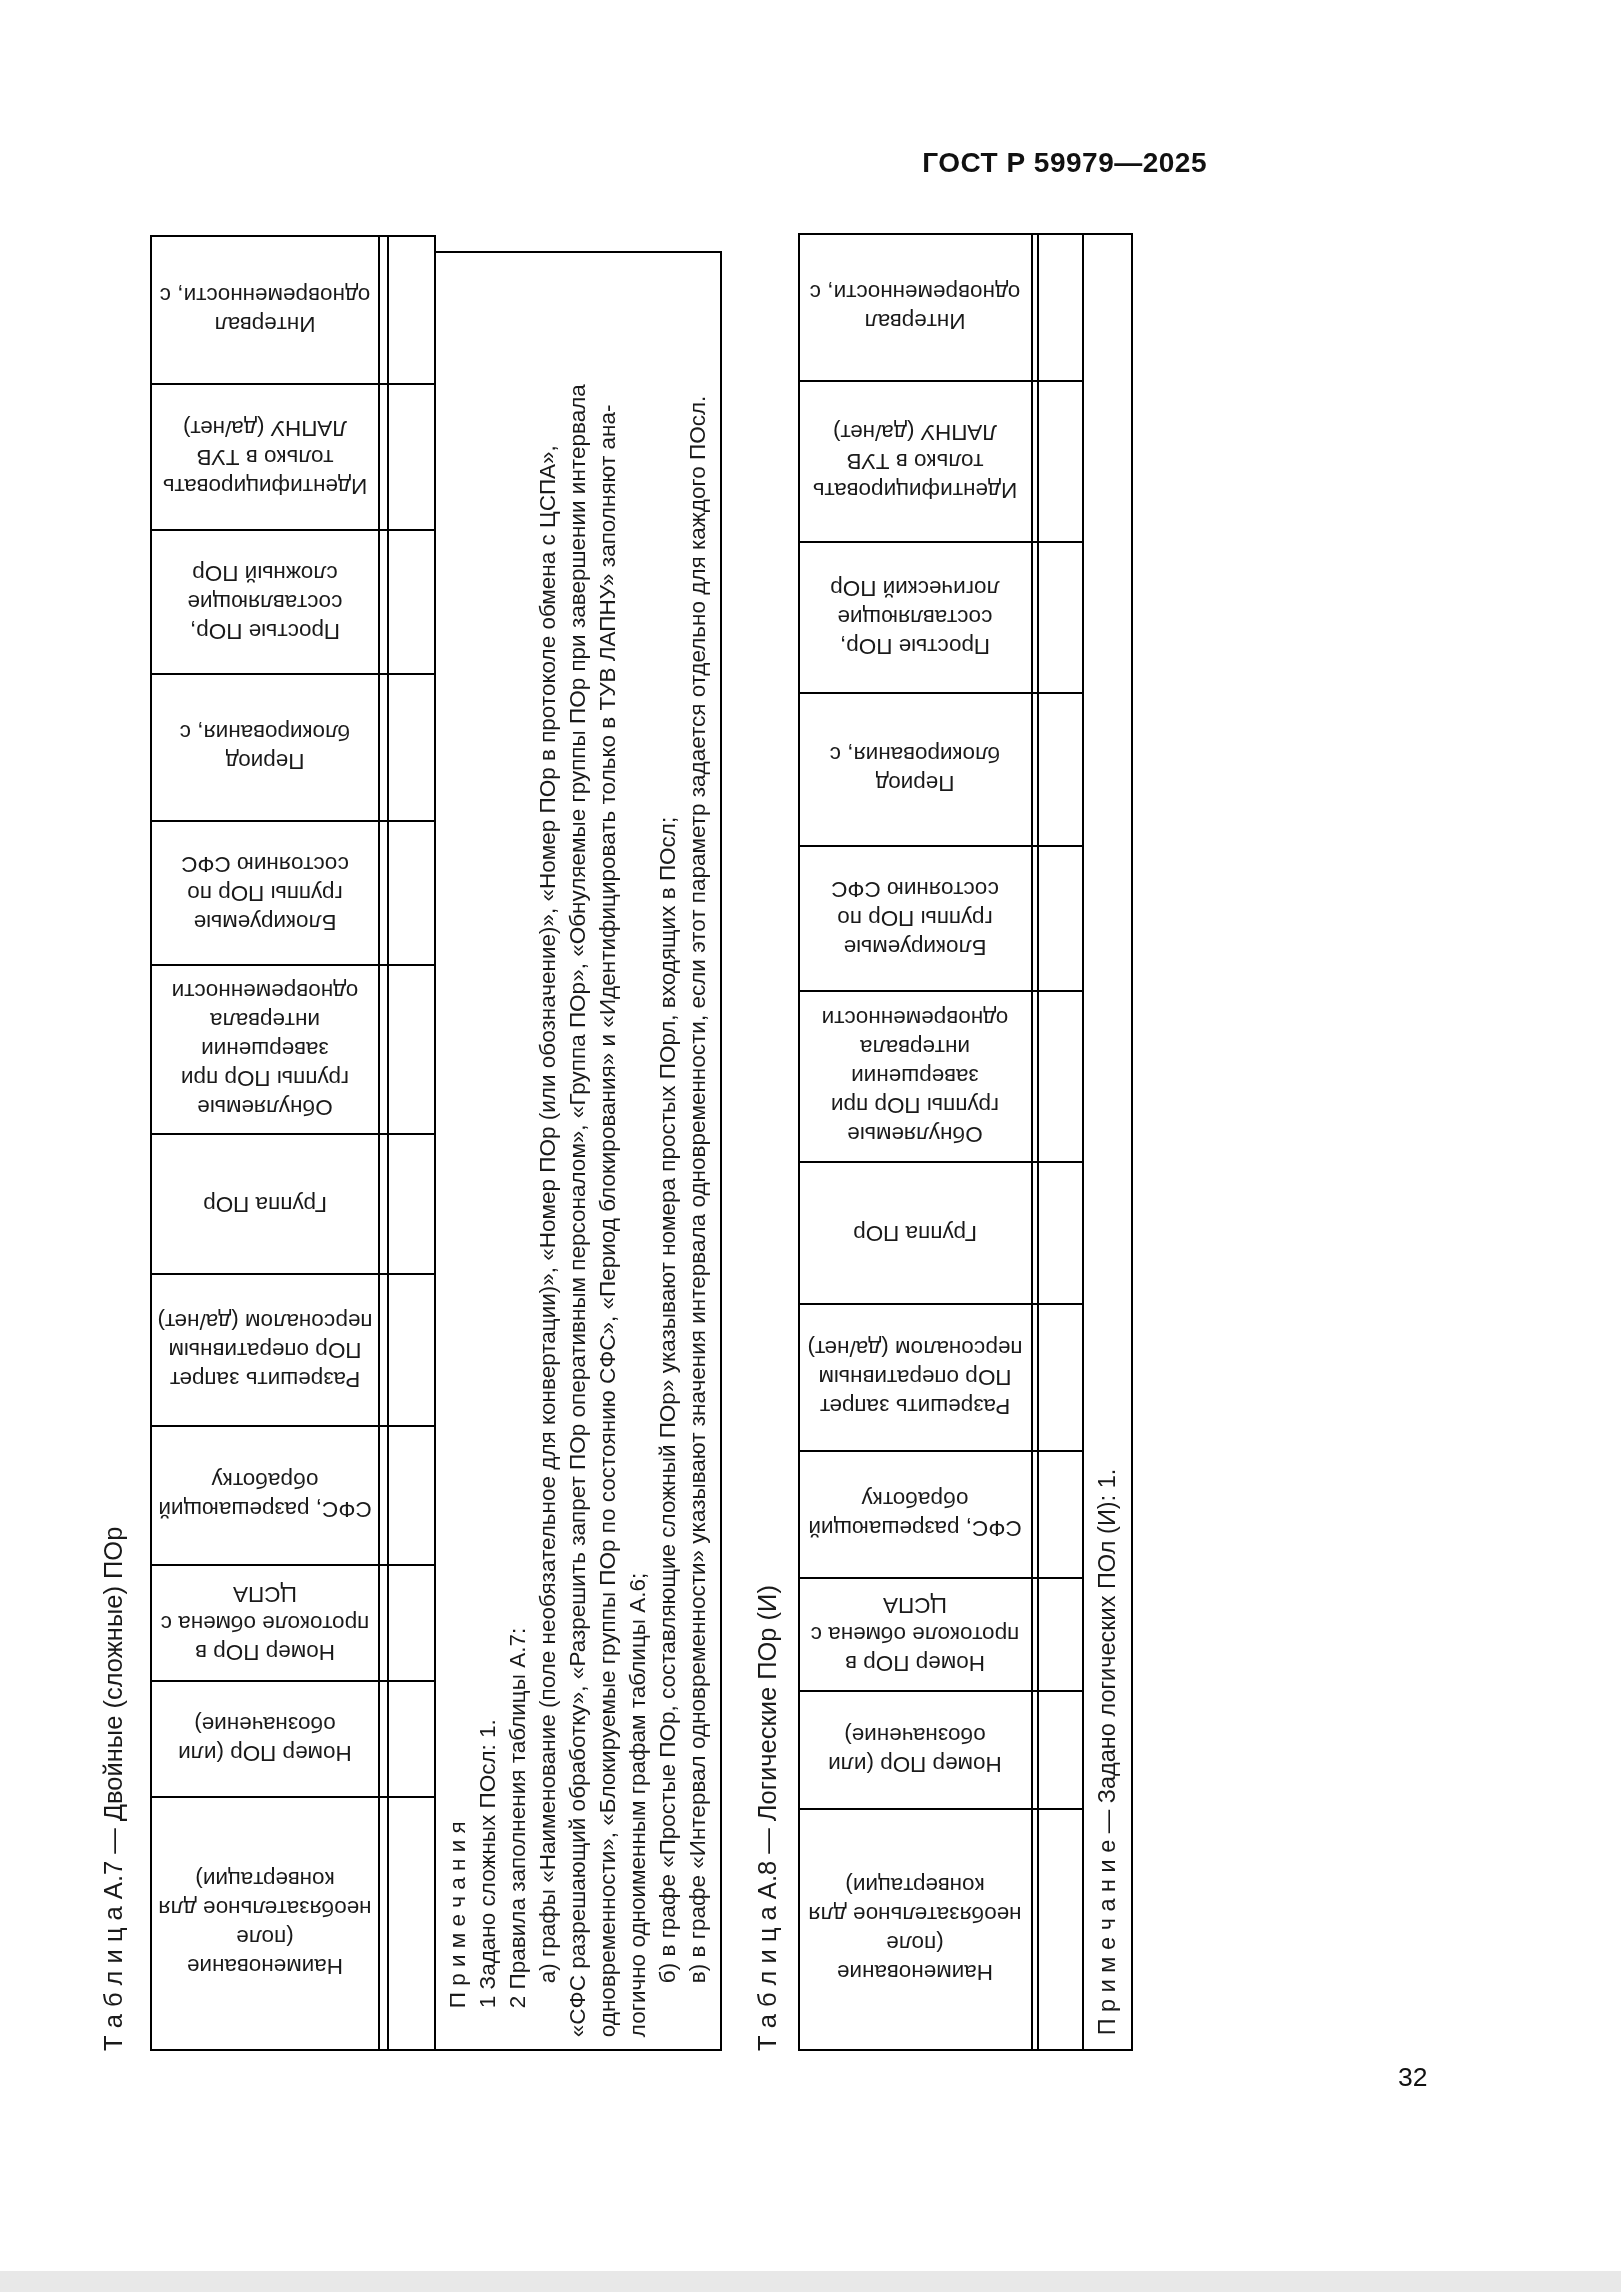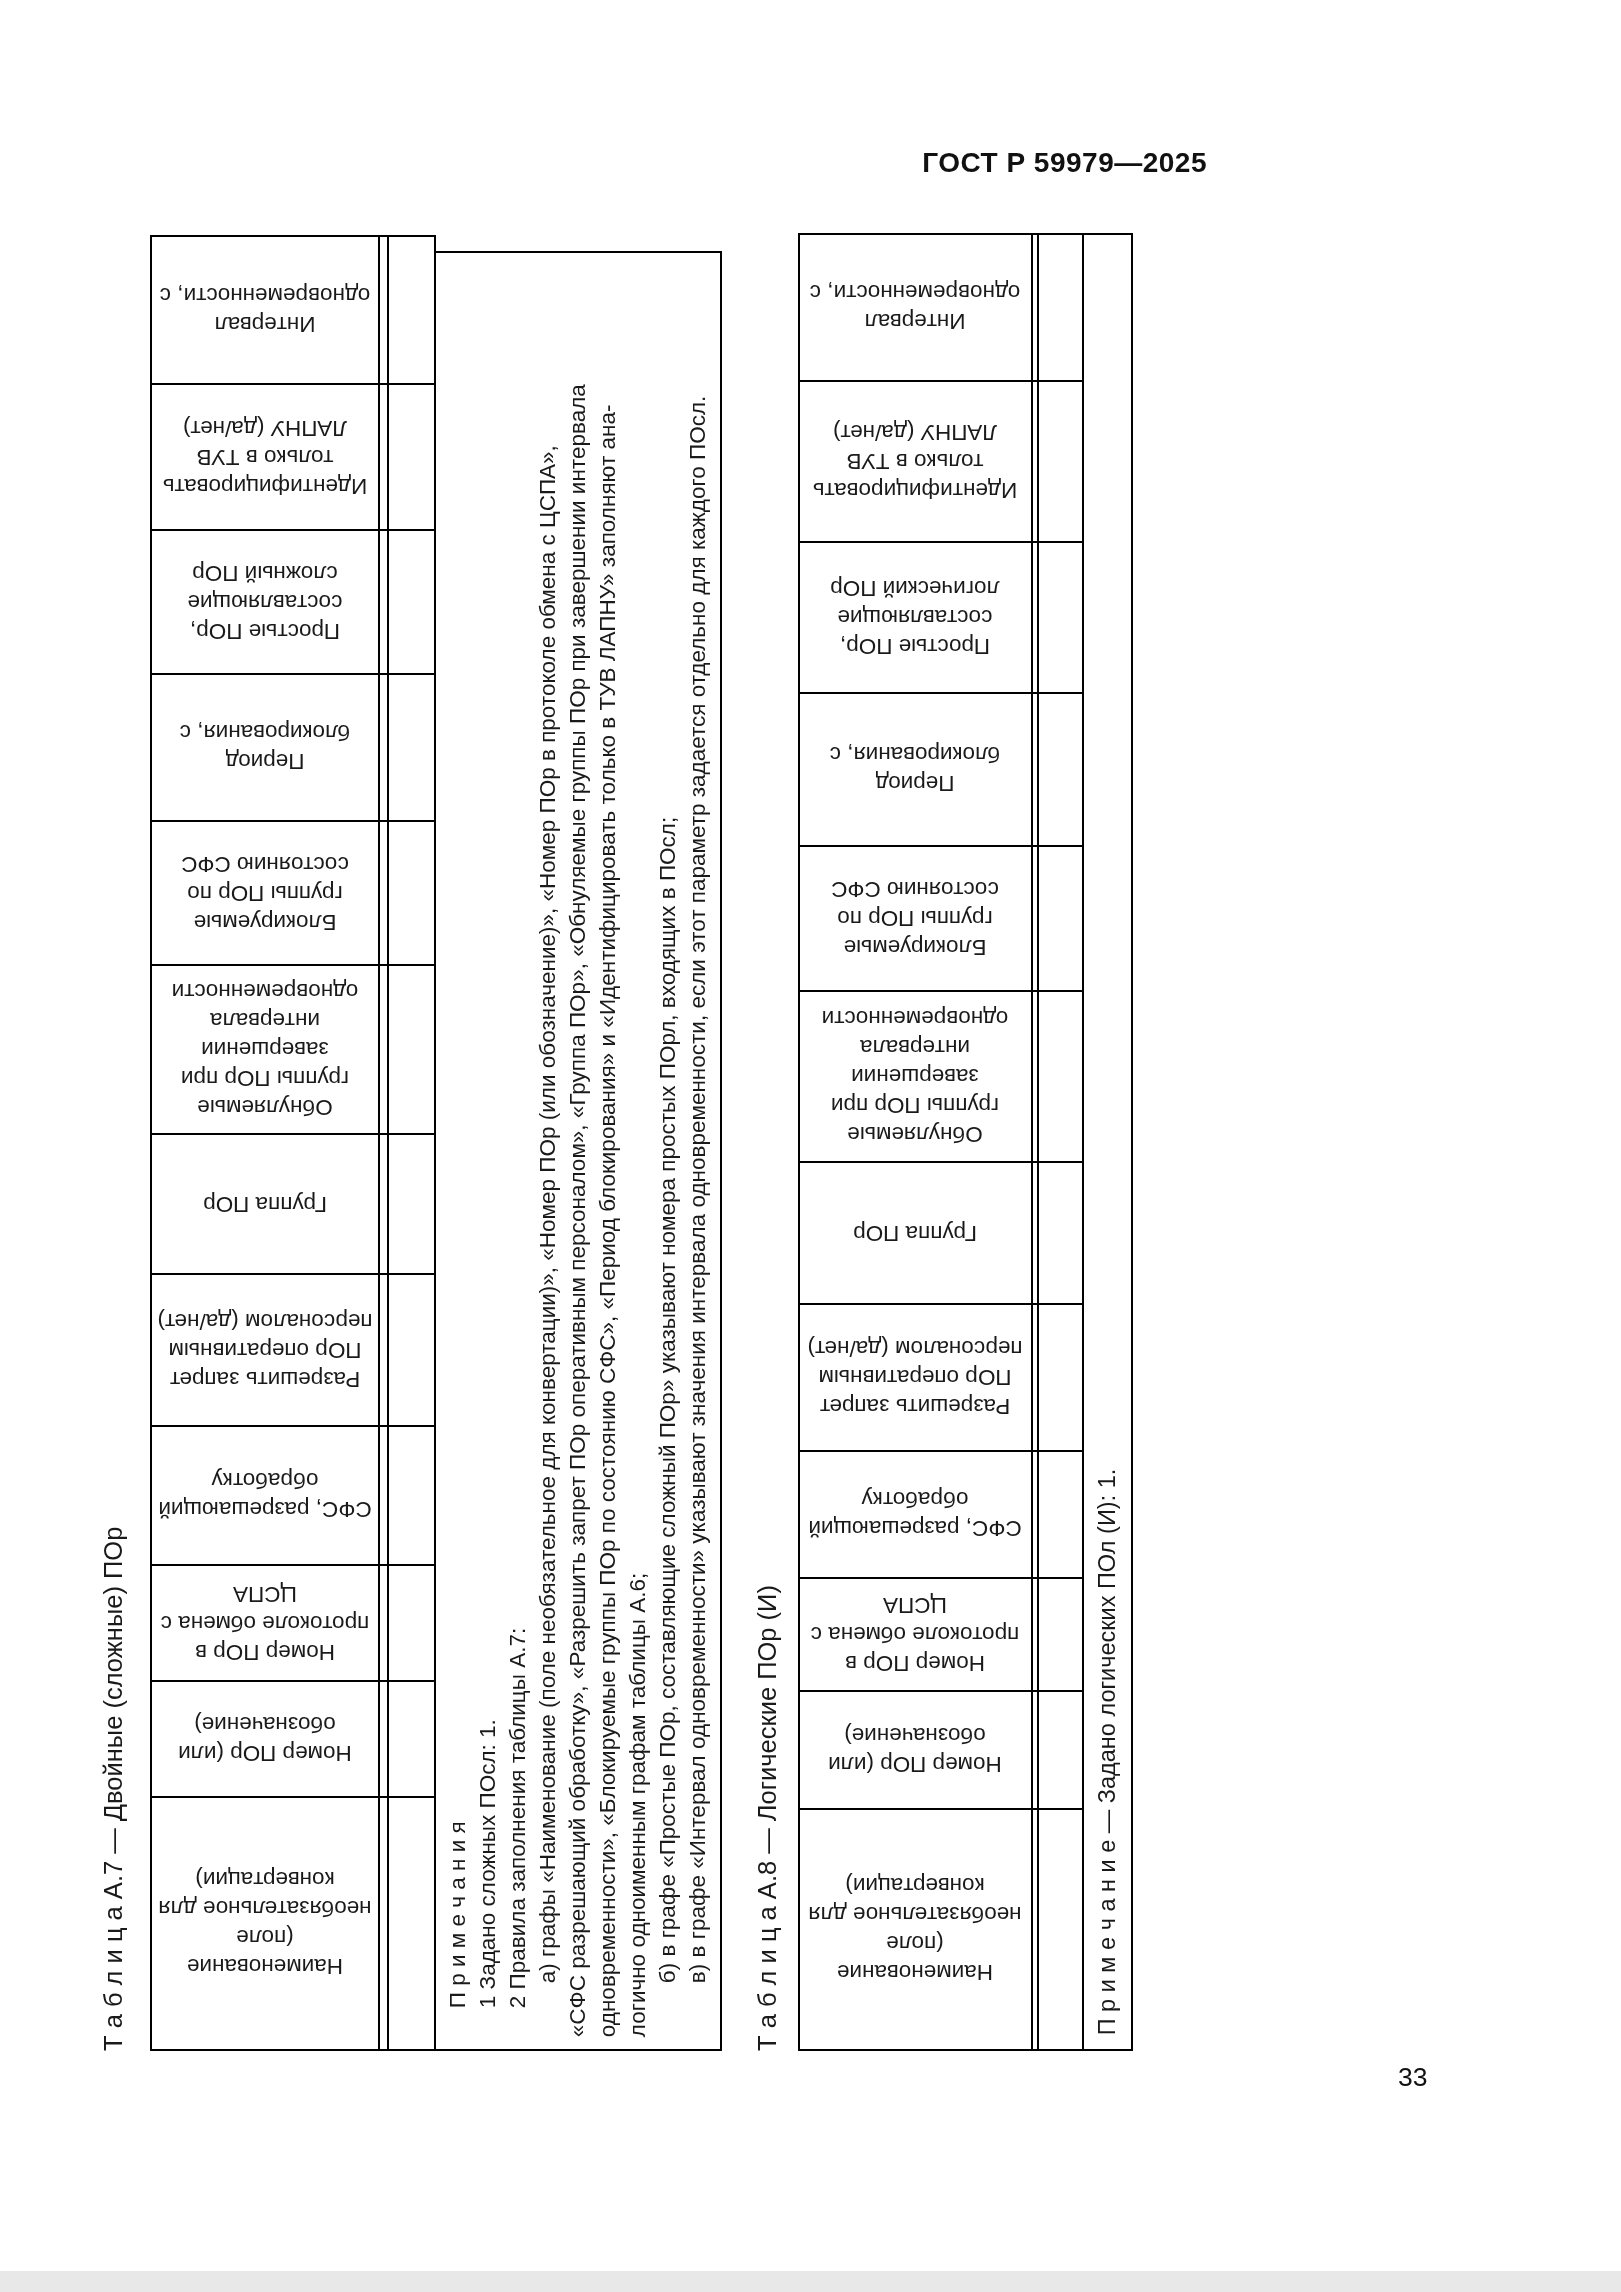--- a/index.html
+++ b/index.html
@@ -266,16 +266,16 @@
         <div class="cell"></div>
         <div class="cell"></div>
         <div class="cell"></div>
         <div class="cell"></div>
         <div class="cell"></div>
         <div class="cell last-col"></div>
         <div class="note-row">П р и м е ч а н и е  —  Задано логических ПОл (И): 1.</div>
       </div>
   </div>
 
-  <div class="page-number">33</div>
+  <div class="page-number">32</div>
 
 </div>
 
 
 </body></html>

